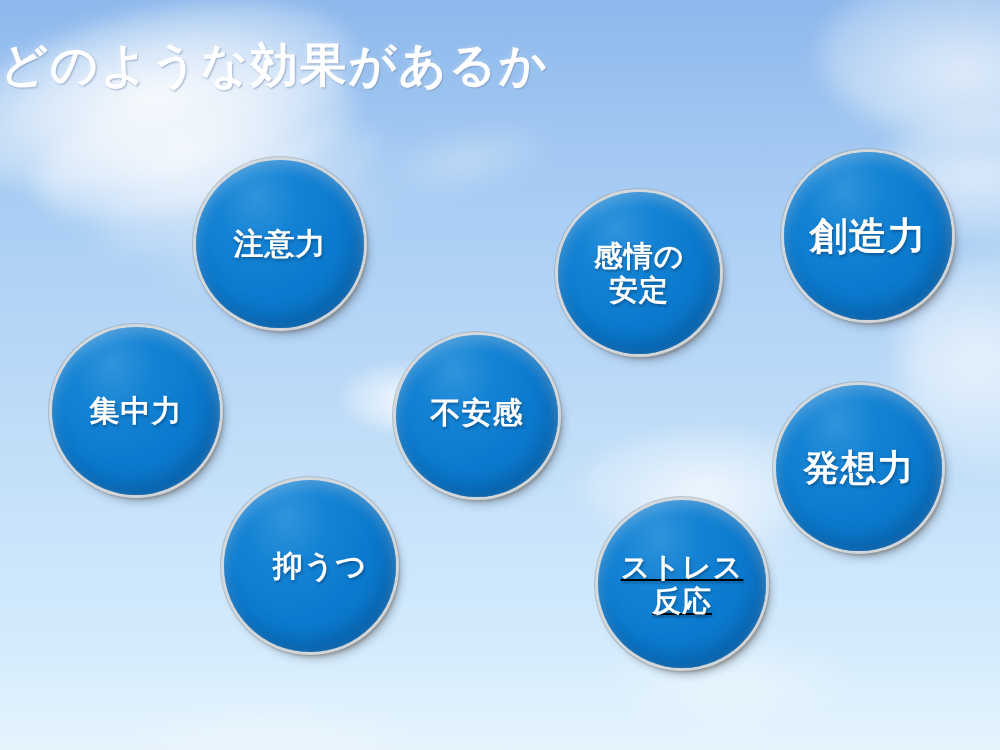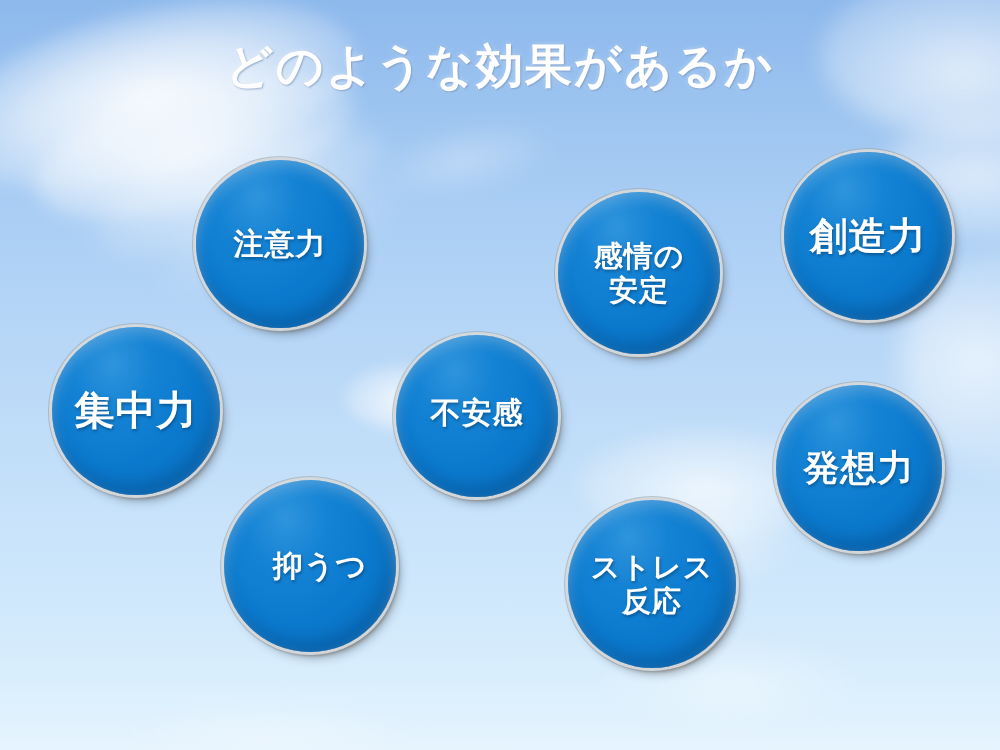--- a/index.html
+++ b/index.html
@@ -165,30 +165,31 @@
     transform: rotate(-12deg);
     filter: blur(10px);
   }
 
   
   .title {
     position: absolute;
     left: 0;
     right: 0;
     top: 40px;
-    text-align: center;
+    text-align: left;
     color: #ffffff;
     font-size: 47px;
     font-weight: bold;
     letter-spacing: 2px;
     line-height: 1.1;
     text-shadow:
        1px 1px 2px rgba(90,120,170,0.55),
        0 0 5px rgba(255,255,255,0.35);
     white-space: nowrap;
+    font-family: Liberation Serif, serif;
   }
 
   
   .bubble {
     position: absolute;
     border-radius: 50%;
     
     background:
       radial-gradient(ellipse at 36% 22%,
         #2f94dd 0%,
@@ -245,30 +246,30 @@
         <div class="label" style="font-size: 30px;">注意力</div>
       </div>
       <div class="bubble" style="left: 558px; top: 192px; width: 162px; height: 162px; align-items: center;">
         <div class="label" style="font-size: 29px;">感情の
 安定</div>
       </div>
       <div class="bubble" style="left: 784px; top: 152px; width: 168px; height: 168px;">
         <div class="label" style="font-size: 38px; text-align: right;">創造力</div>
       </div>
       <div class="bubble" style="left: 52px; top: 327px; width: 168px; height: 168px;">
-        <div class="label" style="font-size: 40px;">集中力</div>
+        <div class="label" style="font-size: 30px;">集中力</div>
       </div>
       <div class="bubble" style="left: 396px; top: 335px; width: 162px; height: 162px; font-family: Liberation Mono, monospace;">
         <div class="label" style="font-size: 30px;">不安感</div>
       </div>
       <div class="bubble" style="left: 776px; top: 385px; width: 166px; height: 166px;">
         <div class="label" style="font-size: 36px;">発想力</div>
       </div>
       <div class="bubble" style="left: 224px; top: 480px; width: 172px; height: 172px;">
         <div class="label" style="font-size: 30px; margin-left: 20px;">抑うつ</div>
       </div>
-      <div class="bubble" style="left: 568px; top: 500px; width: 168px; height: 168px;">
+      <div class="bubble" style="left: 598px; top: 500px; width: 168px; height: 168px; text-decoration: underline;">
         <div class="label" style="font-size: 29px;">ストレス
 反応</div>
       </div>
     </div>
 
 </div>
 
 </body></html>

